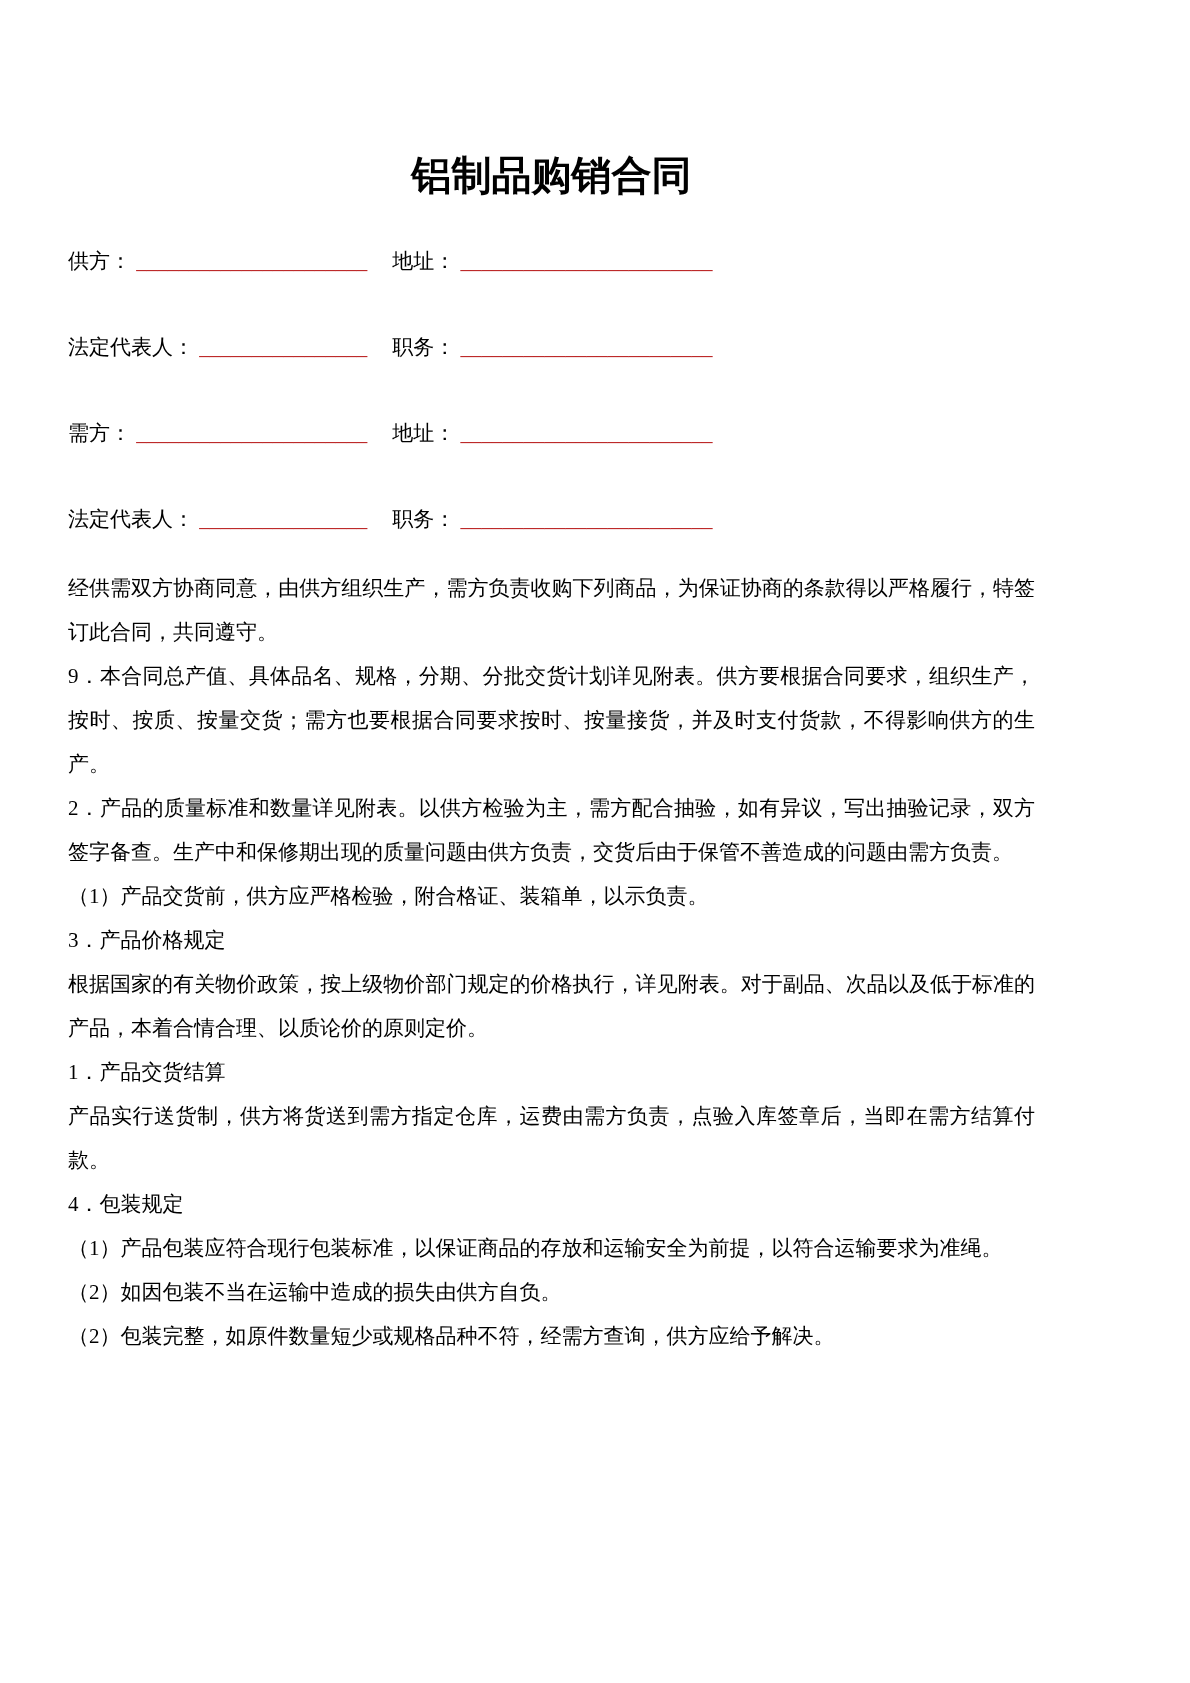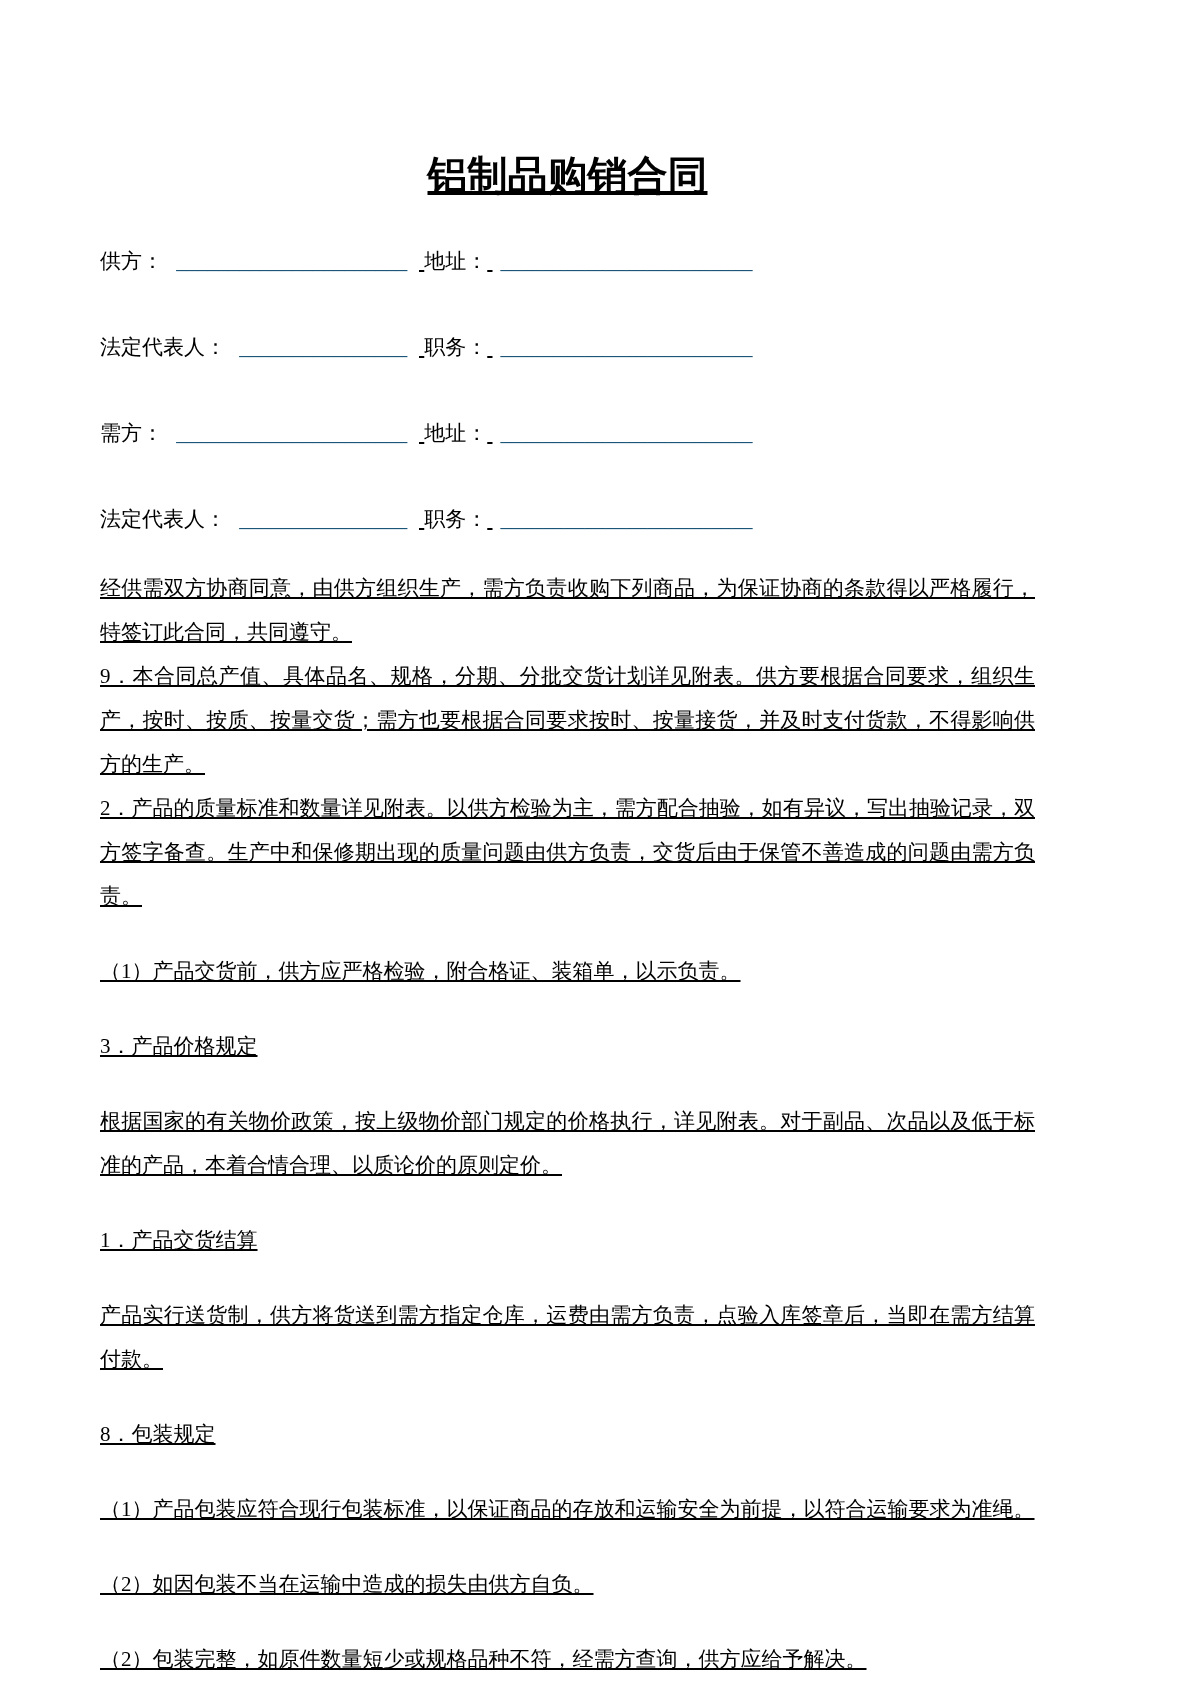--- a/index.html
+++ b/index.html
@@ -9,23 +9,22 @@
   }
   .page {
     position: relative;
     width: 1190px;
     height: 1683px;
     box-sizing: border-box;
     background: #ffffff;
     color: #000000;
     font-family: "Liberation Serif", "DejaVu Serif", serif;
     font-size: 21px;
-    padding: 150px 155px 0 100px;
+    padding: 150px 155px 0 68px;
     overflow: hidden;
-    text-decoration: underline;
   }
   .title {
     margin: 0 0 20px 0;
     font-size: 40px;
     font-weight: bold;
     line-height: 52px;
     text-align: center;
     letter-spacing: 0px;
   }
   .fields {
@@ -43,33 +42,31 @@
     display: inline-block;
     width: 319px;
     vertical-align: top;
   }
   .flabel {
     display: inline-block;
     margin-top: 24px;
   }
   .fblank {
     display: inline-block;
-    margin-left: 8px;
     letter-spacing: 0px;
-    color: #0c4a6e;
+    color: #b91c1c;
   }
   .body-text {
     text-align: justify;
   }
   .para {
     margin: 0;
     line-height: 44px;
   }
   .para.gap {
-    margin-top: 31px;
   }
 </style>
 </head>
 <body>
 
 <div class="page">
 
   <h1 class="title">铝制品购销合同</h1>
 
   <div class="fields">
@@ -122,19 +119,19 @@
 
   <div class="body-text">
     <p class="para">经供需双方协商同意，由供方组织生产，需方负责收购下列商品，为保证协商的条款得以严格履行，特签订此合同，共同遵守。</p>
     <p class="para">9．本合同总产值、具体品名、规格，分期、分批交货计划详见附表。供方要根据合同要求，组织生产，按时、按质、按量交货；需方也要根据合同要求按时、按量接货，并及时支付货款，不得影响供方的生产。</p>
     <p class="para">2．产品的质量标准和数量详见附表。以供方检验为主，需方配合抽验，如有异议，写出抽验记录，双方签字备查。生产中和保修期出现的质量问题由供方负责，交货后由于保管不善造成的问题由需方负责。</p>
     <p class="para gap">（1）产品交货前，供方应严格检验，附合格证、装箱单，以示负责。</p>
     <p class="para gap">3．产品价格规定</p>
     <p class="para gap">根据国家的有关物价政策，按上级物价部门规定的价格执行，详见附表。对于副品、次品以及低于标准的产品，本着合情合理、以质论价的原则定价。</p>
     <p class="para gap">1．产品交货结算</p>
     <p class="para gap">产品实行送货制，供方将货送到需方指定仓库，运费由需方负责，点验入库签章后，当即在需方结算付款。</p>
-    <p class="para gap">8．包装规定</p>
+    <p class="para gap">4．包装规定</p>
     <p class="para gap">（1）产品包装应符合现行包装标准，以保证商品的存放和运输安全为前提，以符合运输要求为准绳。</p>
     <p class="para gap">（2）如因包装不当在运输中造成的损失由供方自负。</p>
     <p class="para gap">（2）包装完整，如原件数量短少或规格品种不符，经需方查询，供方应给予解决。</p>
   </div>
 
 </div>
 
 </body></html>

